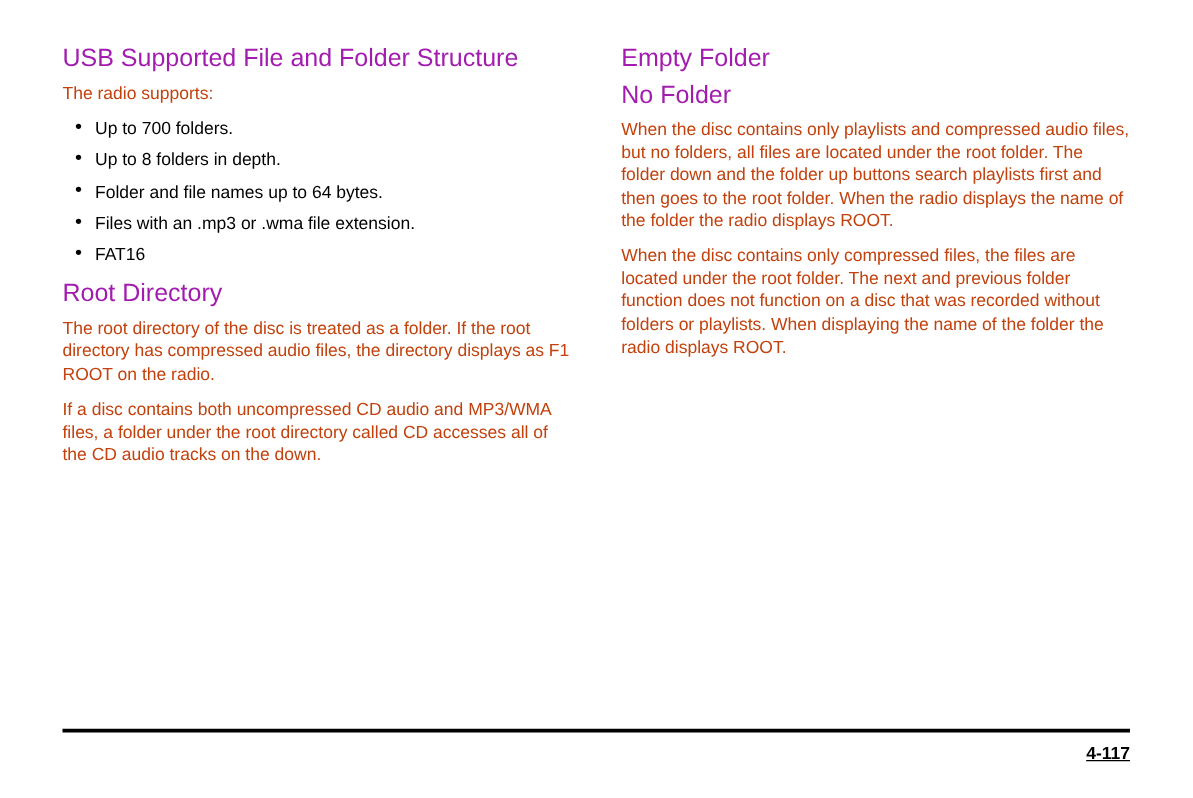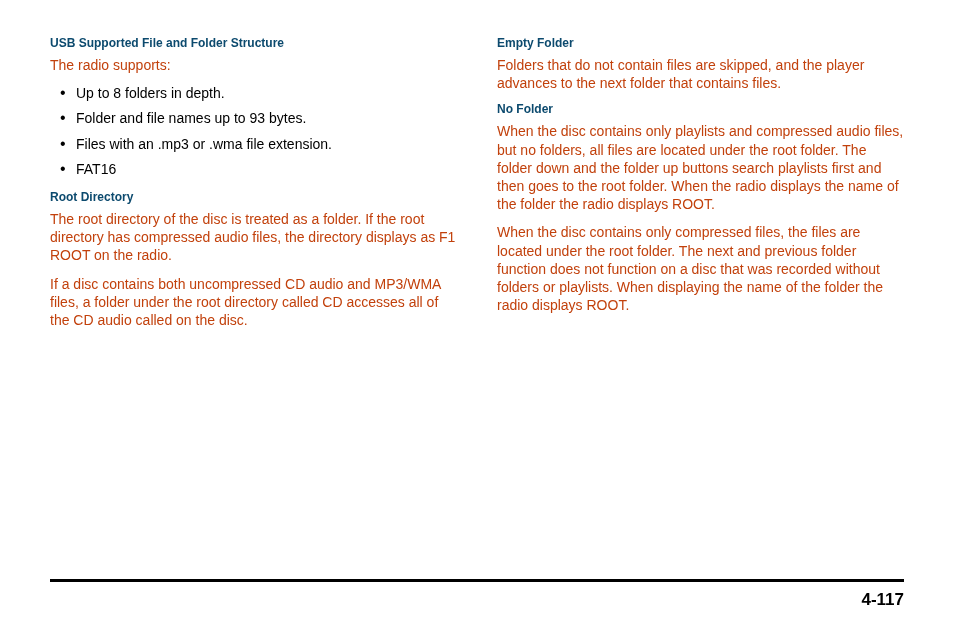--- a/index.html
+++ b/index.html
@@ -17,24 +17,24 @@
     }
     .columns {
       display: flex;
       gap: 40px;
     }
     .col {
       flex: 1;
       min-width: 0;
     }
     h3 {
-      font-size: 12px;
-      font-weight: bold;
+      font-size: 20px;
+      font-weight: normal;
       margin-bottom: 6px;
-      color: #0c4a6e;
+      color: #a21caf;
     }
     .sub-h {
       margin-top: 0;
     }
     p {
       font-size: 14px;
       line-height: 1.3;
       color: #c2410c;
       margin-bottom: 10px;
     }
@@ -64,45 +64,46 @@
       left: 50px;
       right: 50px;
     }
     .rule {
       border: none;
       border-top: 3px solid #000;
       margin-bottom: 8px;
     }
     .page-num {
       text-align: right;
-      font-size: 17px;
+      font-size: 14px;
       font-weight: bold;
+      text-decoration: underline;
     }
   </style>
 </head>
 <body>
 
 <div class="columns">
   <div class="col">
     <h3>USB Supported File and Folder Structure</h3>
     <p>The radio supports:</p>
     <ul>
+      <li>Up to 700 folders.</li>
       <li>Up to 8 folders in depth.</li>
-      <li>Folder and file names up to 93 bytes.</li>
+      <li>Folder and file names up to 64 bytes.</li>
       <li>Files with an .mp3 or .wma file extension.</li>
       <li>FAT16</li>
     </ul>
     <h3 class="sub-h">Root Directory</h3>
     <p>The root directory of the disc is treated as a folder. If the root directory has compressed audio files, the directory displays as F1 ROOT on the radio.</p>
-    <p>If a disc contains both uncompressed CD audio and MP3/WMA files, a folder under the root directory called CD accesses all of the CD audio called on the disc.</p>
+    <p>If a disc contains both uncompressed CD audio and MP3/WMA files, a folder under the root directory called CD accesses all of the CD audio tracks on the down.</p>
   </div>
 
   <div class="col">
     <h3>Empty Folder</h3>
-    <p>Folders that do not contain files are skipped, and the player advances to the next folder that contains files.</p>
     <h3 class="sub-h">No Folder</h3>
     <p>When the disc contains only playlists and compressed audio files, but no folders, all files are located under the root folder. The folder down and the folder up buttons search playlists first and then goes to the root folder. When the radio displays the name of the folder the radio displays ROOT.</p>
     <p>When the disc contains only compressed files, the files are located under the root folder. The next and previous folder function does not function on a disc that was recorded without folders or playlists. When displaying the name of the folder the radio displays ROOT.</p>
   </div>
 </div>
 
 <div class="footer">
   <hr class="rule">
   <div class="page-num">4-117</div>
 </div>

